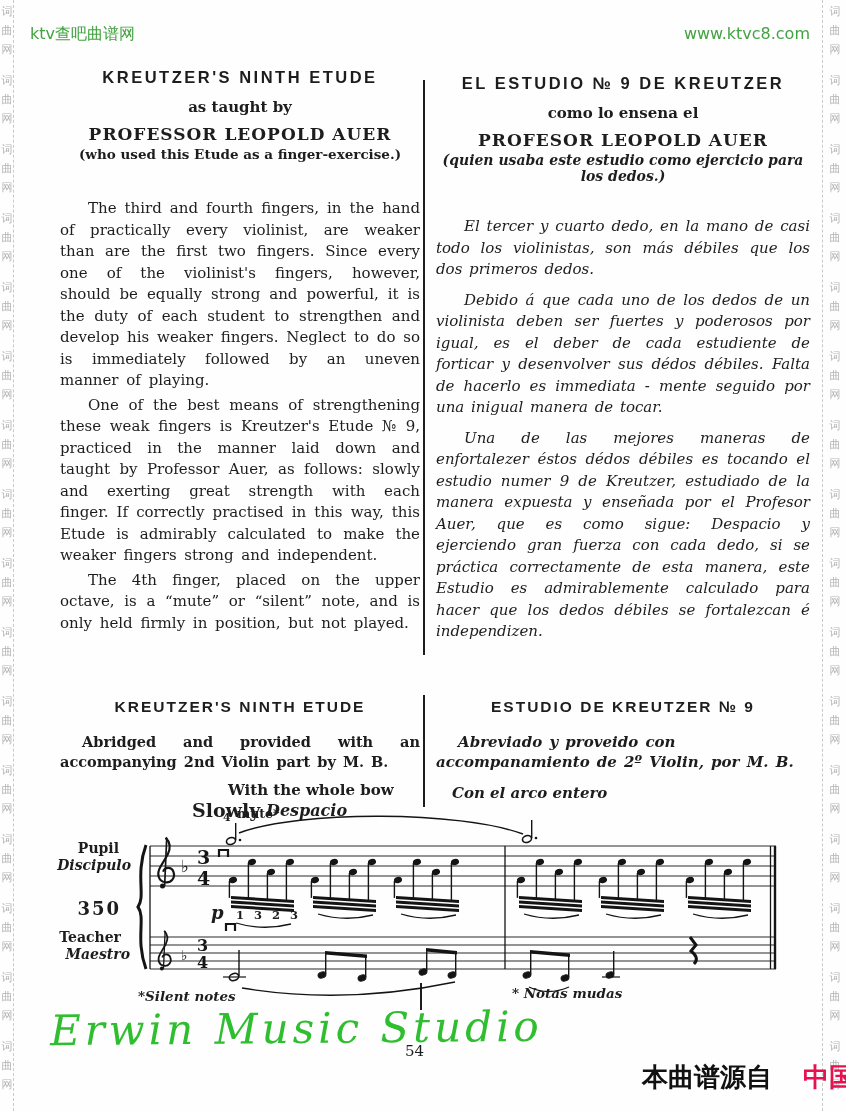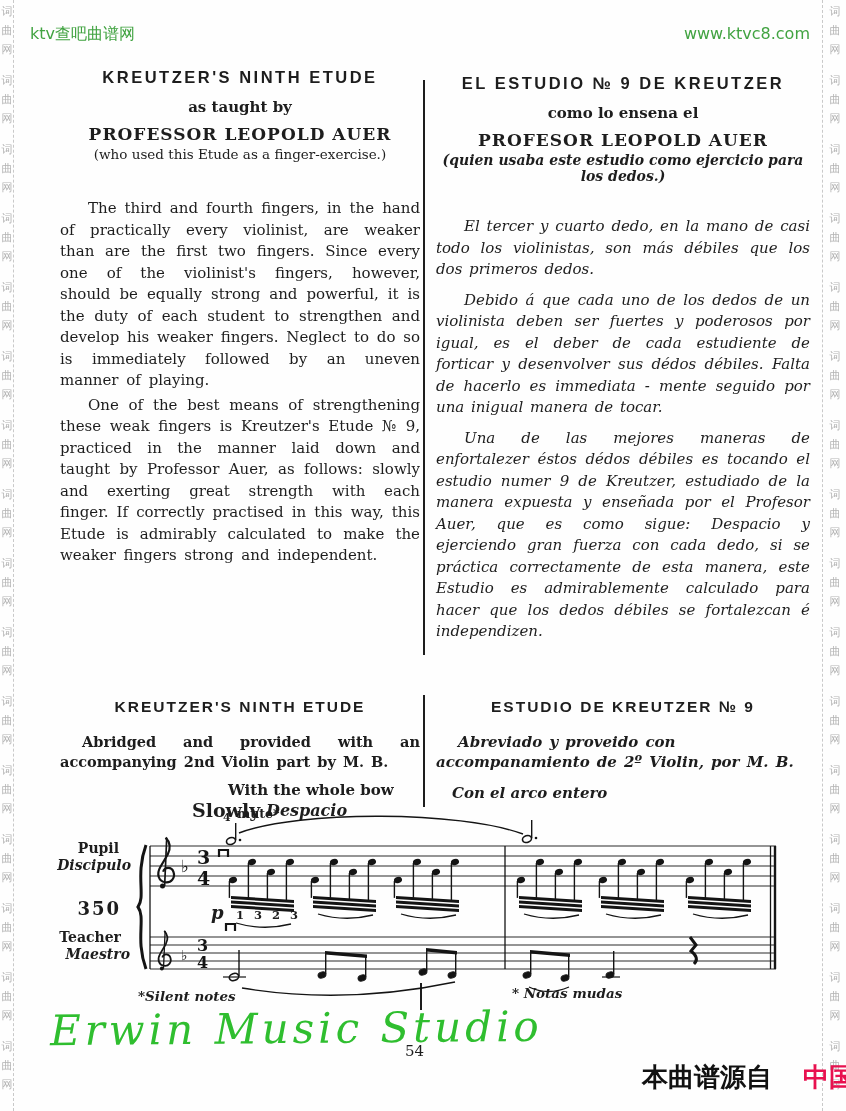--- a/index.html
+++ b/index.html
@@ -23,21 +23,21 @@
   .vdiv.d2{top:695px;height:112px}
   .vdiv.d3{left:420px;top:983px;height:27px}
   
   .col{position:absolute;}
   .intro-left{left:60px;top:68px;width:360px;}
   .intro-right{left:436px;top:74px;width:374px;}
   .col h1{margin:0;font-family:"Liberation Sans",sans-serif;font-weight:bold;
           font-size:16.5px;letter-spacing:2.5px;text-align:center;}
   .taught{margin-top:11px;text-align:center;font-weight:bold;font-size:15px;}
   .author{margin-top:8px;text-align:center;font-weight:bold;font-size:17px;letter-spacing:1px;}
-  .hnote{margin-top:2px;text-align:center;font-weight:normal;font-size:13.5px;}
+  .hnote{margin-top:2px;text-align:center;font-weight:bold;font-size:13.5px;}
   .intro-right .hnote{font-style:italic;font-weight:bold;font-size:14px;}
   .paras{margin-top:36px;}
   .paras p{margin:3px 0 0 0;font-size:15px;line-height:21.5px;text-align:justify;
            text-indent:28px;word-spacing:3px;}
   .intro-right .paras{margin-top:32px;}
   .intro-right .paras p{font-style:italic;font-weight:500;margin-top:9px;word-spacing:2px;}
   
   .sec2-left{left:60px;top:698px;width:360px;}
   .sec2-right{left:436px;top:698px;width:374px;}
   .col .s2title{margin:0;font-family:"Liberation Sans",sans-serif;font-weight:bold;
@@ -179,20 +179,21 @@
   <div class="vdiv d3"></div>
 
   <div class="col intro-left">
     <h1>KREUTZER'S NINTH ETUDE</h1>
     <div class="taught">as taught by</div>
     <div class="author">PROFESSOR LEOPOLD AUER</div>
     <div class="hnote">(who used this Etude as a finger-exercise.)</div>
     <div class="paras">
       <p>The third and fourth fingers, in the hand of practically every violinist, are weaker than are the first two fingers. Since every one of the violinist's fingers, however, should be equally strong and powerful, it is the duty of each student to strengthen and develop his weaker fingers. Neglect to do so is immediately followed by an uneven manner of playing.</p>
       <p>One of the best means of strengthening these weak fingers is Kreutzer's Etude № 9, practiced in the manner laid down and taught by Professor Auer, as follows: slowly and exerting great strength with each finger.  If correctly practised in this way, this Etude is admirably calculated to make the weaker fingers strong and independent.</p>
+      <p>The 4th finger, placed on the upper octave, is a “mute” or “silent” note, and is only held firmly in position, but not played.</p>
     </div>
   </div>
 
   <div class="col intro-right">
     <h1>EL ESTUDIO № 9 DE KREUTZER</h1>
     <div class="taught">como lo ensena el</div>
     <div class="author">PROFESOR LEOPOLD AUER</div>
     <div class="hnote">(quien usaba este estudio como ejercicio para los dedos.)</div>
     <div class="paras">
       <p>El tercer y cuarto dedo, en la mano de casi todo los violinistas, son más débiles que los dos primeros dedos.</p>

